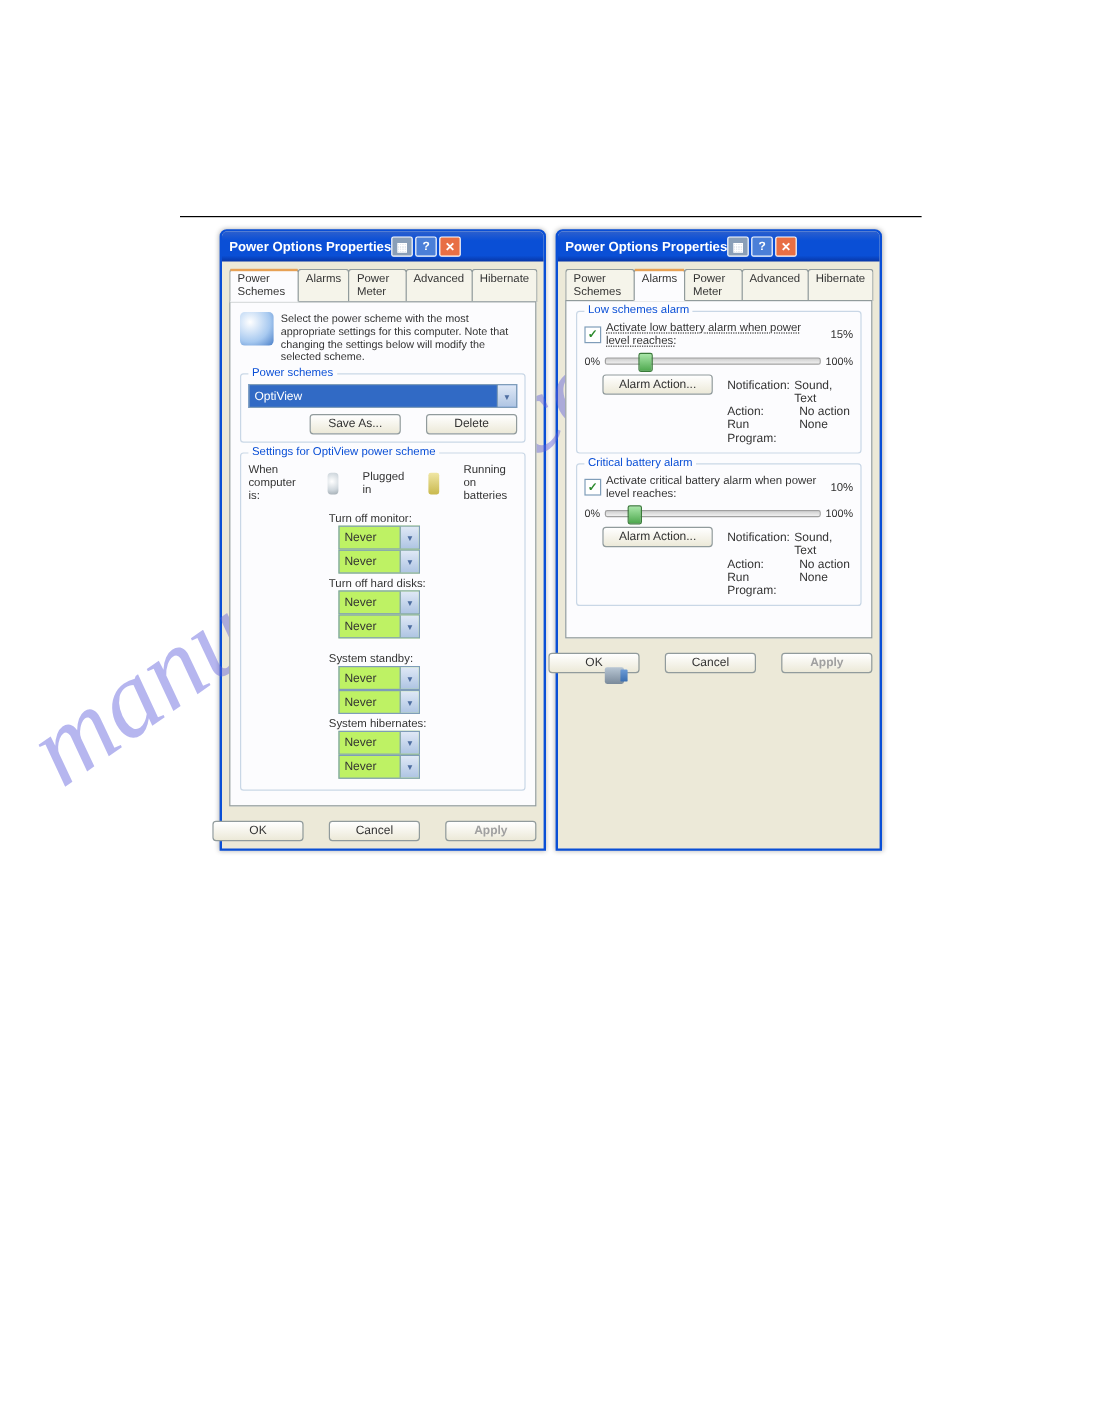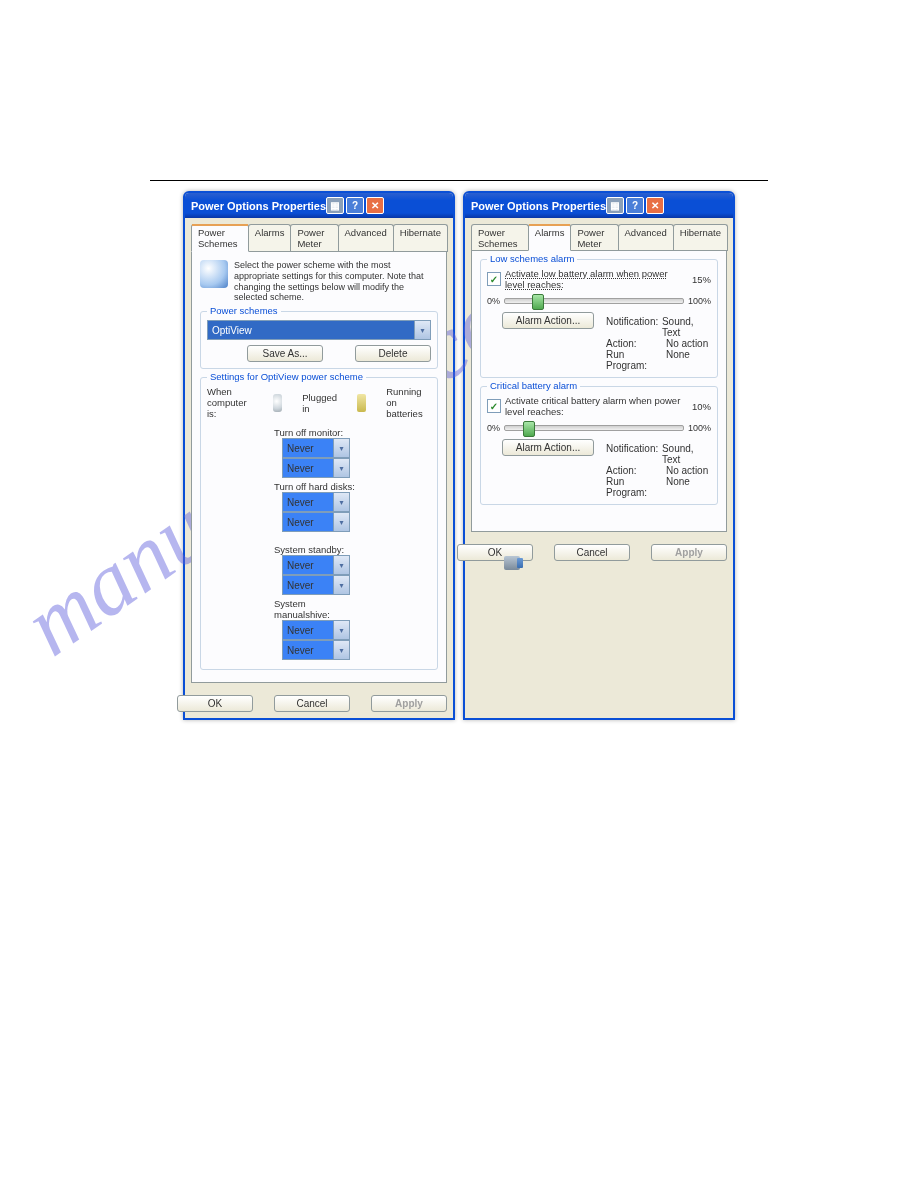--- a/index.html
+++ b/index.html
@@ -105,35 +105,35 @@
     position:absolute; top:-7px; left:6px;
     background:#FCFCFE;
     padding: 0 3px;
     color:#0A4FD6;
     font-size:9.5px;
   }
   .combo {
     display:flex;
     height:18px;
     border:1px solid #7F9DB9;
-    background:#3b82f6;
+    background:#bef264;
     align-items:center;
     font-size:10px;
   }
   .combo .txt { flex:1; padding:0 4px; }
   .combo .arrow {
     width:15px; height:100%;
     background:linear-gradient(#DFE8F6,#AFC5E3);
     border-left:1px solid #7F9DB9;
     display:flex;align-items:center;justify-content:center;
     color:#4E6EA1;
     font-size:8px;
   }
   .combo.sel { background:#316AC5; color:#fff; }
-  .btnrow { display:flex; gap:17px; justify-content:flex-end; margin-top:5px;}
+  .btnrow { display:flex; gap:6px; justify-content:flex-end; margin-top:5px;}
   .btn {
     border:1px solid #919B9C;
     background:linear-gradient(#fff,#ECE9D8);
     border-radius:3px;
     padding: 2px 10px;
     font-size:10px;
     color:#333;
     min-width:54px;
     text-align:center;
     margin-left:15px;
@@ -276,21 +276,21 @@
             <div class="combo">
                 <span class="txt">Never</span>
                 <span class="arrow">▾</span>
               </div>
             <div class="combo">
                 <span class="txt">Never</span>
                 <span class="arrow">▾</span>
               </div>
           </div>
           <div class="row">
-            <span class="lbl">System manualshive:</span>
+            <span class="lbl">System hibernates:</span>
             <div class="combo">
                 <span class="txt">Never</span>
                 <span class="arrow">▾</span>
               </div>
             <div class="combo">
                 <span class="txt">Never</span>
                 <span class="arrow">▾</span>
               </div>
           </div>
         </div>

